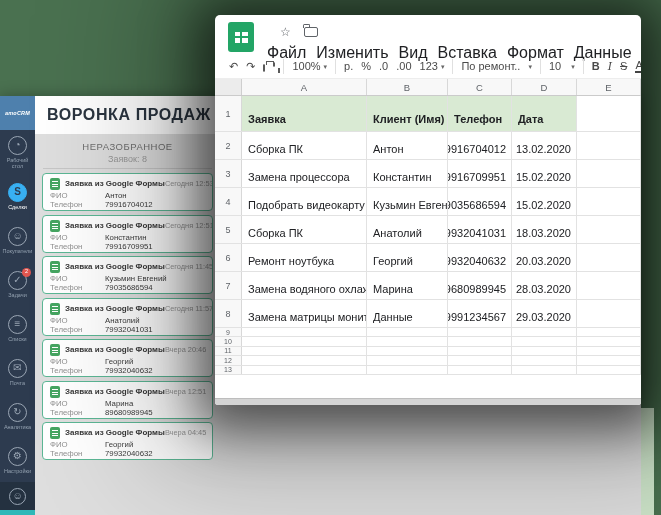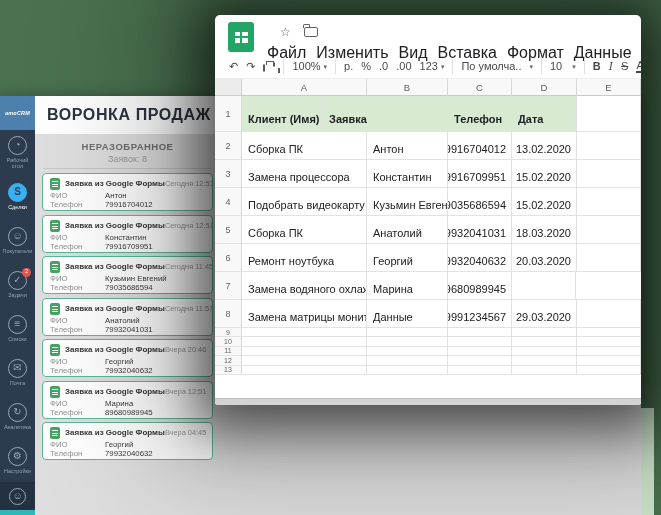--- a/index.html
+++ b/index.html
@@ -33,21 +33,21 @@
   .view-icon { display:flex; align-items:flex-start; gap:1.5px; margin-left:14px; height:11px; }
   .view-icon i { width:2.5px; background:#38a3ef; display:block; }
   .view-icon i:nth-child(1){height:11px}.view-icon i:nth-child(2){height:7px}.view-icon i:nth-child(3){height:4px}
   .hamburger { margin-left:12px; color:#a9b2ba; font-size:13px; line-height:1; cursor:pointer; }
   .crm-search { margin-left:22px; display:flex; align-items:center; color:#9aa3ab; font-size:11px; cursor:pointer; }
   .mag { position:relative; width:9px; height:9px; margin-right:5px; }
   .mag::before { content:""; position:absolute; left:0; top:0; width:7px; height:7px; border:1.3px solid #9aa3ab; border-radius:50%; }
   .mag::after { content:""; position:absolute; left:6.5px; top:7px; width:3.5px; height:1.3px; background:#9aa3ab; transform:rotate(45deg); }
 
   .funnel-col { position:absolute; left:35px; top:38px; width:185px; height:381px; }
-  .col-title { margin-top:7px; text-align:center; font-size:9.5px; font-weight:bold; color:#6f6f6f; letter-spacing:.5px; }
+  .col-title { margin-top:7px; text-align:center; font-size:9.5px; font-weight:normal; color:#6f6f6f; letter-spacing:.5px; }
   .col-count { margin-top:2px; text-align:center; font-size:9px; color:#989898; }
   .col-divider { margin:4px 8px 0 8px; border-bottom:1px solid #c6c6c6; }
   .cards { padding:4px 7px 0 7px; }
   .card { background:#fff; border:1px solid #5cb795; border-radius:4px; height:38px; margin-bottom:3.5px;
           padding:4px 7px 0 7px; font-size:7.8px; line-height:9.3px; cursor:pointer; overflow:hidden; }
   .card-top { display:flex; align-items:center; margin-bottom:1px; }
   .gform-ico { width:10px; height:12px; background:#45a561; border-radius:2px; margin-right:5px; position:relative; flex:none; }
   .gform-ico::after { content:""; position:absolute; left:2px; top:3px; right:2px; height:6px;
                       background:repeating-linear-gradient(#fff 0 1px, transparent 1px 2.6px); }
   .card-title { font-weight:bold; color:#3a3a3a; font-size:8px; white-space:nowrap; }
@@ -387,21 +387,21 @@
       <span class="tb">р.</span>
       <span class="tb">%</span>
       <span class="tb">.0</span>
       <span class="tb">.00</span>
       <span class="tb">
           <span>123</span>
           <span class="caret">▾</span>
         </span>
       <span class="tsep"></span>
       <span class="tb">
-          <span>По умолча..</span>
+          <span>По ремонт..</span>
           <span class="caret" style="margin-left:8px">▾</span>
         </span>
       <span class="tsep"></span>
       <span class="tb">
           <span>10</span>
           <span class="caret" style="margin-left:10px">▾</span>
         </span>
       <span class="tsep"></span>
       <span class="tb tb-b">B</span>
       <span class="tb tb-i">I</span>
@@ -415,22 +415,22 @@
         <div class="g-corner"></div>
         <div class="g-col wA">A</div>
         <div class="g-col wB">B</div>
         <div class="g-col wC">C</div>
         <div class="g-col wD">D</div>
         <div class="g-col wE">E</div>
       </div>
 
       <div class="g-row hdr">
         <div class="g-num">1</div>
+        <div class="g-cell wA green">Заявка</div>
         <div class="g-cell wB green">Клиент (Имя)</div>
-        <div class="g-cell wA green">Заявка</div>
         <div class="g-cell wC green">Телефон</div>
         <div class="g-cell wD green">Дата</div>
         <div class="g-cell wE"></div>
       </div>
 
       <div class="g-row data">
         <div class="g-num">2</div>
         <div class="g-cell wA">Сборка ПК</div>
         <div class="g-cell wB">Антон</div>
         <div class="g-cell wC num">79916704012</div>
@@ -467,20 +467,21 @@
         <div class="g-cell wB">Георгий</div>
         <div class="g-cell wC num">79932040632</div>
         <div class="g-cell wD num">20.03.2020</div>
         <div class="g-cell wE"></div>
       </div>
       <div class="g-row data">
         <div class="g-num">7</div>
         <div class="g-cell wA">Замена водяного охлаждения</div>
         <div class="g-cell wB">Марина</div>
         <div class="g-cell wC num">89680989945</div>
+        <div class="g-cell wD num">28.03.2020</div>
         <div class="g-cell wE"></div>
       </div>
       <div class="g-row data">
         <div class="g-num">8</div>
         <div class="g-cell wA">Замена матрицы монитора</div>
         <div class="g-cell wB">Данные</div>
         <div class="g-cell wC num">89991234567</div>
         <div class="g-cell wD num">29.03.2020</div>
         <div class="g-cell wE"></div>
       </div>

